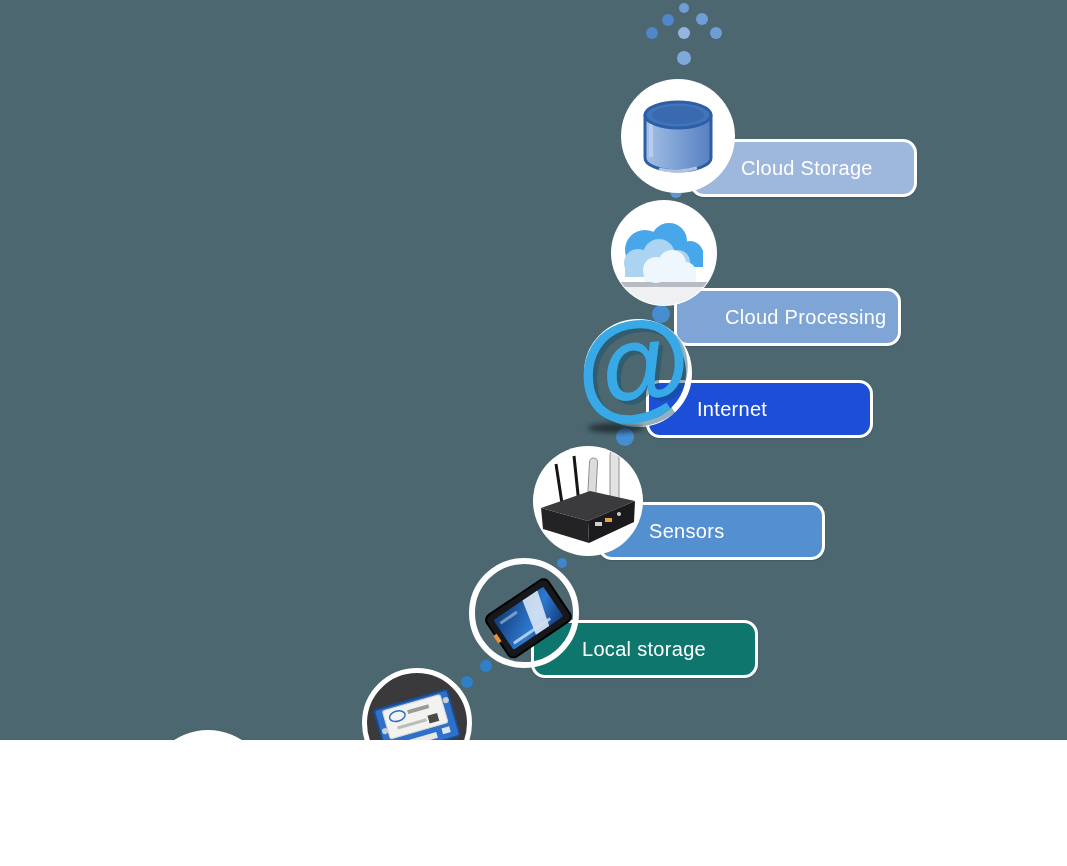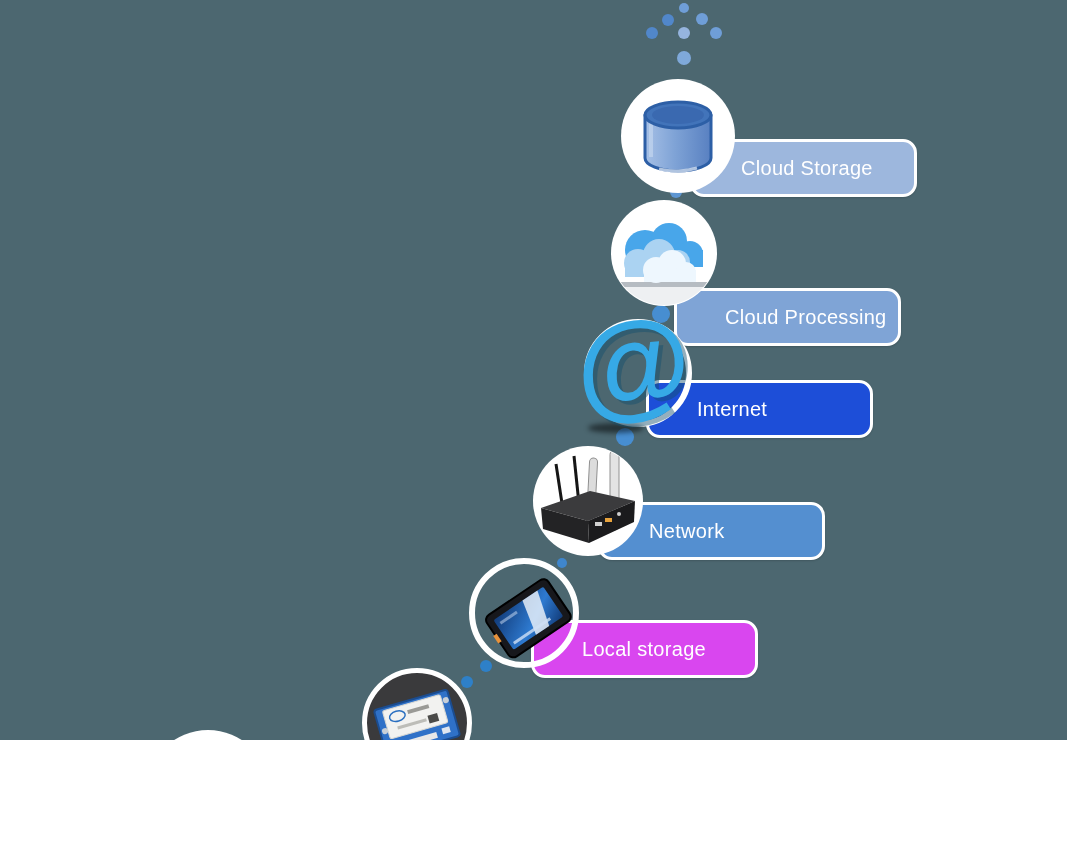--- a/index.html
+++ b/index.html
@@ -86,23 +86,23 @@
   <div class="box b0" style="background-color: rgb(157, 183, 221);">
     <span class="lbl">Cloud Storage</span>
   </div>
   <div class="box b1" style="background-color: rgb(127, 164, 214);">
     <span class="lbl">Cloud Processing</span>
   </div>
   <div class="box b2" style="background-color: #1d4ed8;">
     <span class="lbl">Internet</span>
   </div>
   <div class="box b3" style="background-color: rgb(84, 143, 208);">
-    <span class="lbl">Network</span>
-  </div>
-  <div class="box b4" style="background-color: #d946ef;">
+    <span class="lbl">Sensors</span>
+  </div>
+  <div class="box b4" style="background-color: #0f766e;">
     <span class="lbl">Local storage</span>
   </div>
 
   <div class="circ fill c0">
     <svg width="114" height="114" viewBox="0 0 114 114">
       <defs>
         <linearGradient id="cylg" x1="0" y1="0" x2="1" y2="0">
           <stop offset="0" stop-color="#a6c0e6"></stop>
           <stop offset="0.45" stop-color="#7fa3d6"></stop>
           <stop offset="1" stop-color="#5880c1"></stop>

